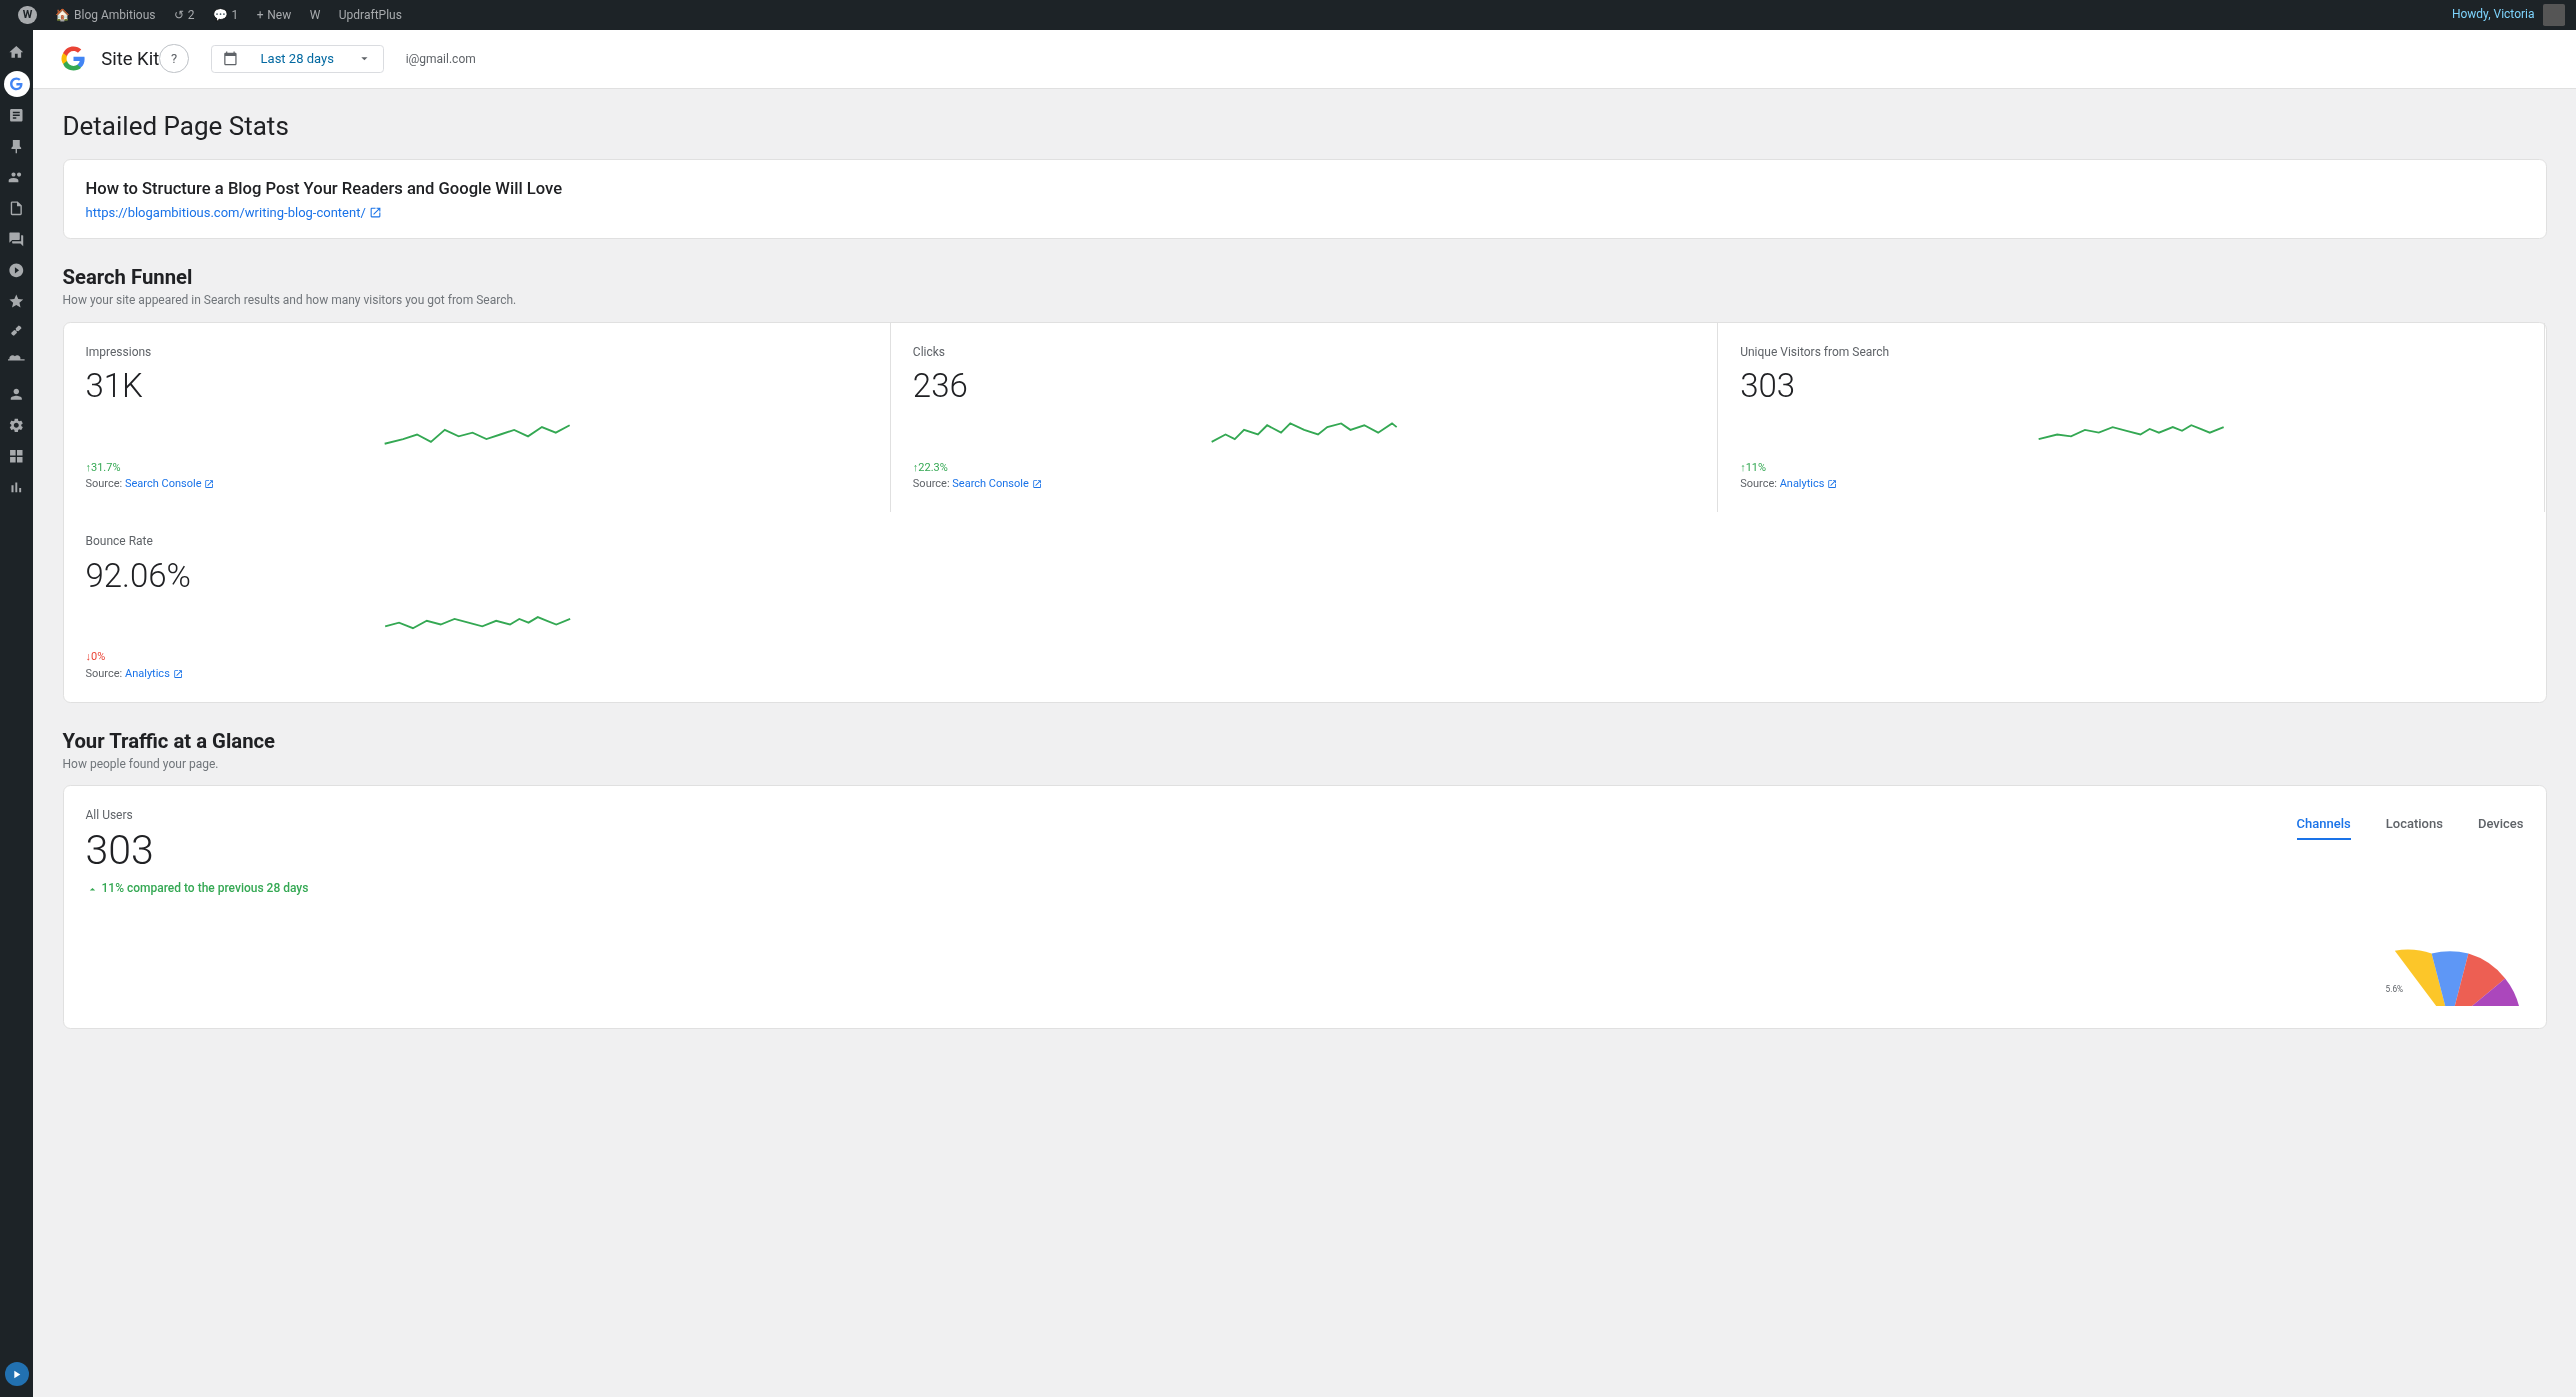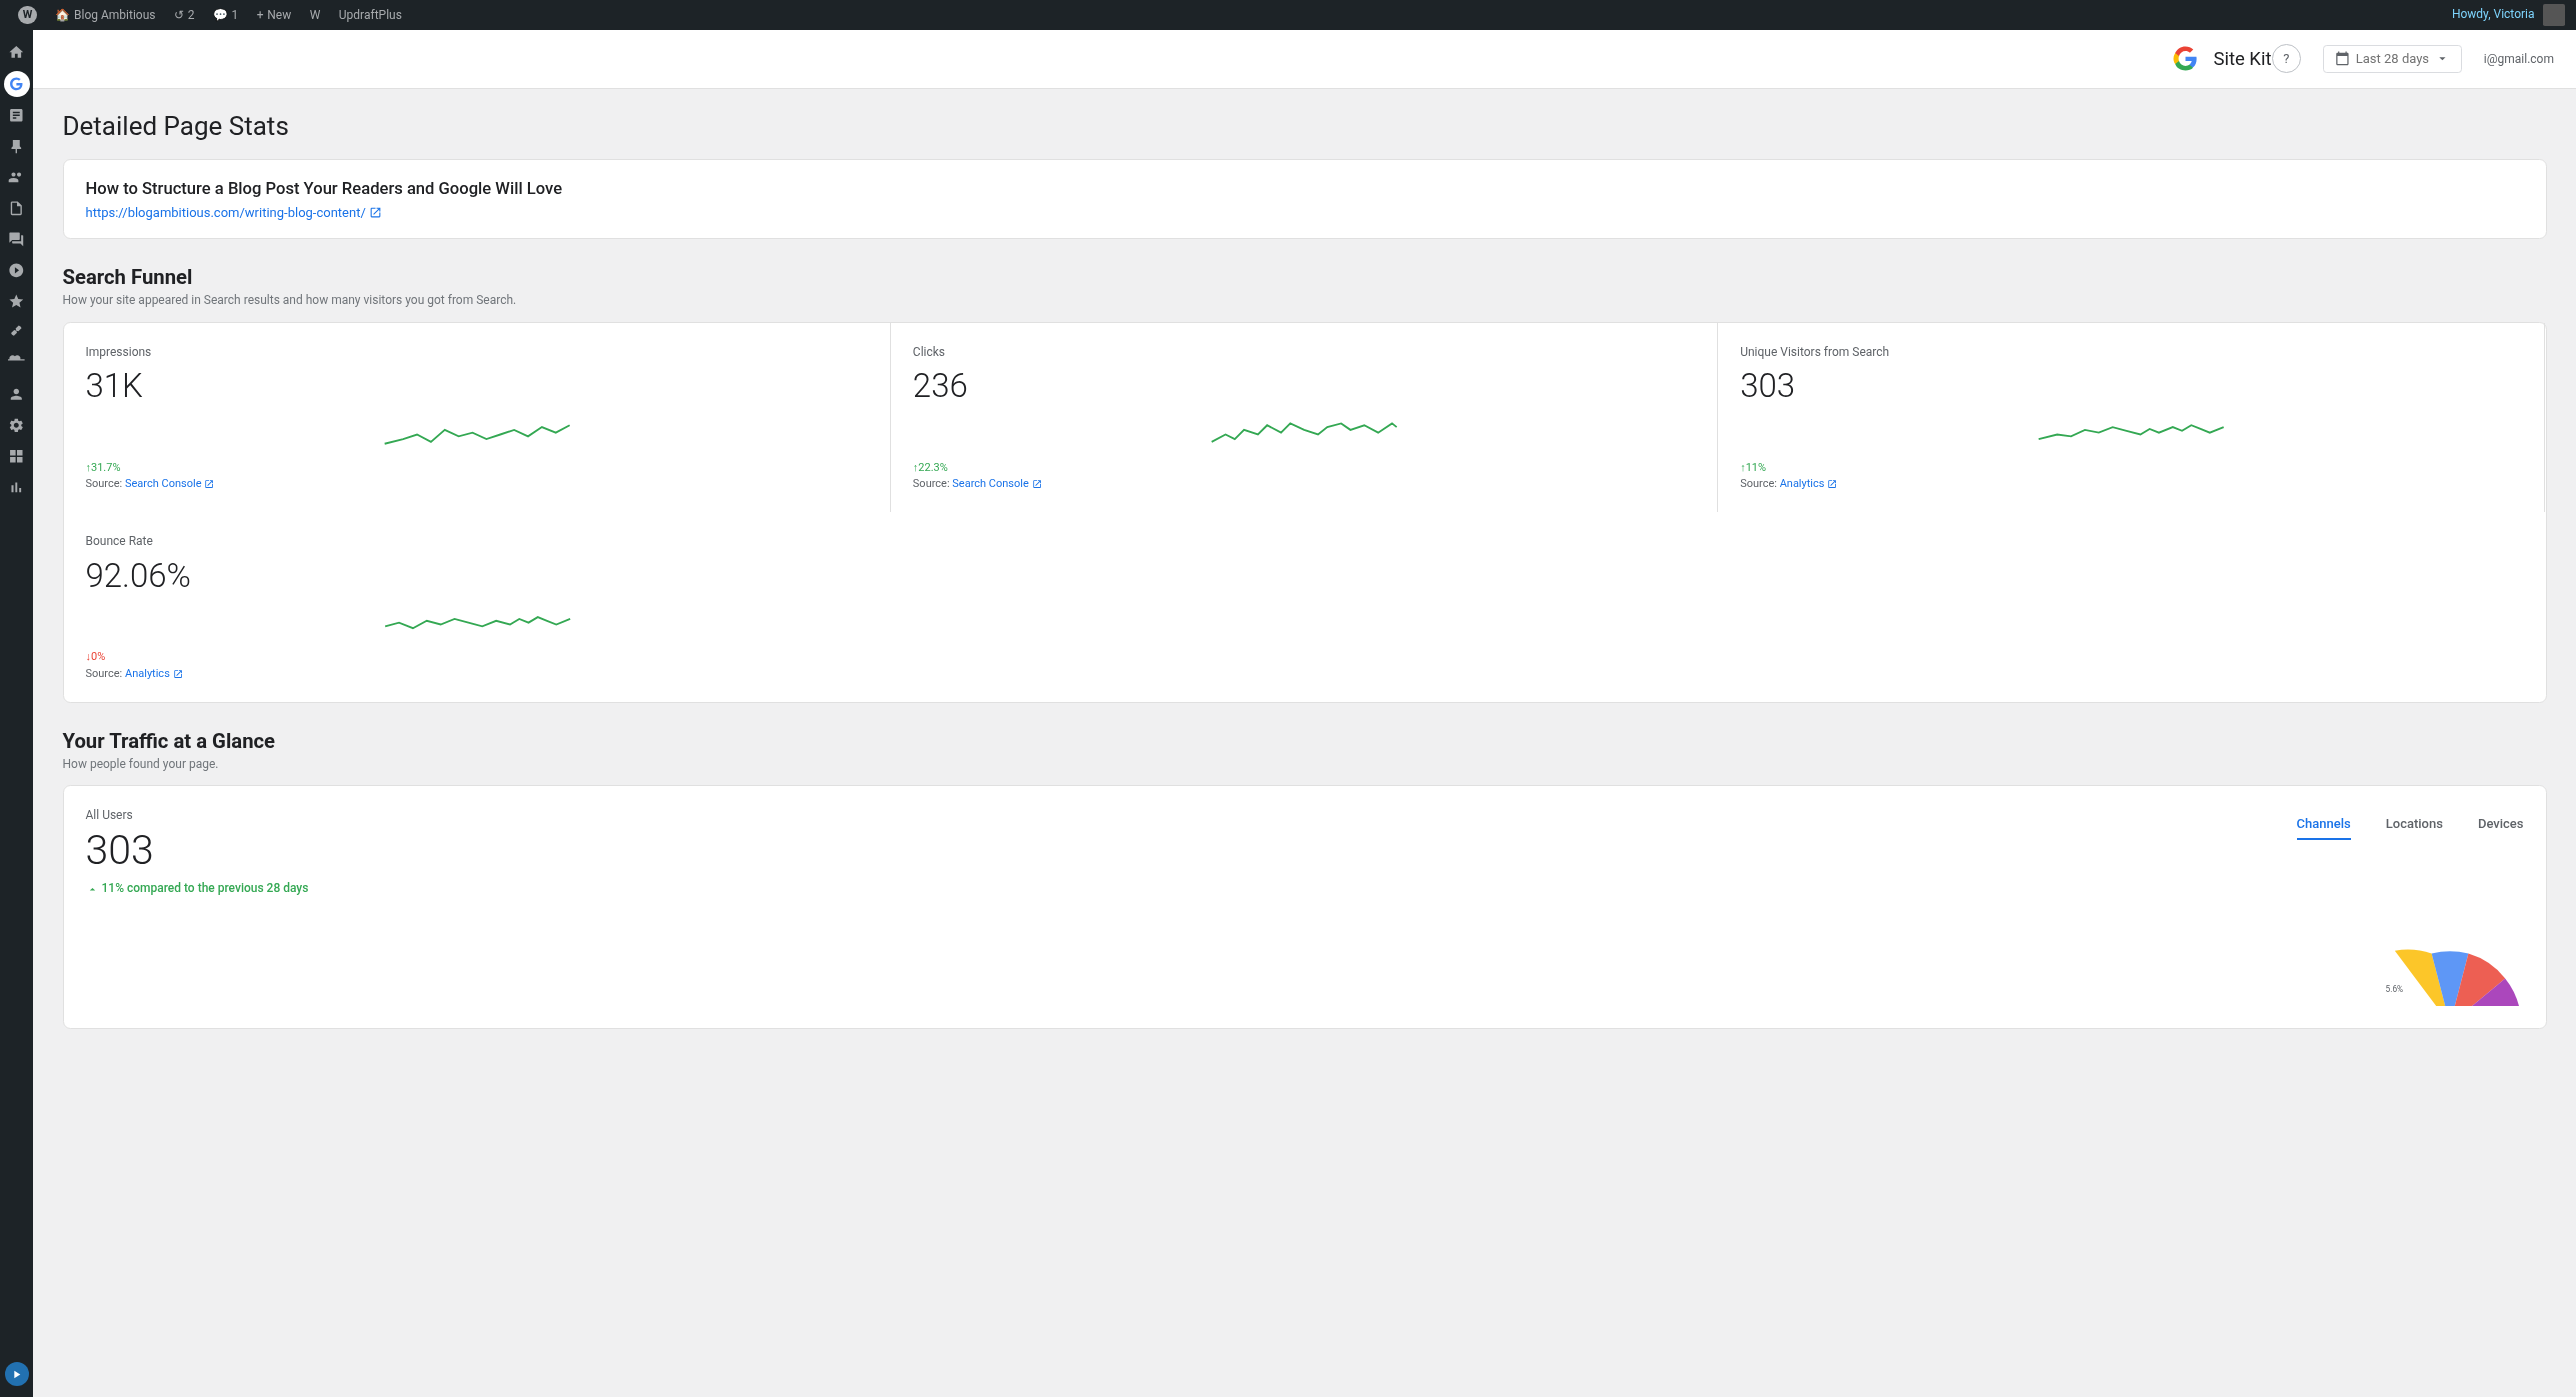--- a/index.html
+++ b/index.html
@@ -87,21 +87,21 @@
     }
 
     
     .sitekit-header {
       background: #fff;
       border-bottom: 0.9px solid #e0e0e0;
       padding: 0 22px;
       height: 59px;
       display: flex;
       align-items: center;
-      justify-content: flex-end;
+      justify-content: flex-start;
       position: sticky;
       top: 25px;
       z-index: 80;
     }
     .sitekit-logo {
       display: flex;
       align-items: center;
       gap: 9.2px;
       font-size: 18.5px;
       font-weight: 400;
@@ -112,27 +112,27 @@
       display: flex; align-items: center; justify-content: center;
     }
     .sitekit-header-right {
       display: flex;
       align-items: center;
       gap: 22px;
     }
     .date-range-btn {
       display: flex;
       align-items: center;
-      gap: 6px;
+      gap: 23px;
       border: 0.9px solid #dadce0;
       border-radius: 3.7px;
       padding: 5.5px 11px;
       cursor: pointer;
       font-size: 13px;
-      color: #737373;
+      color: #0369a1;
       background: #fff;
     }
     .help-icon {
       width: 29.5px; height: 29.5px;
       border-radius: 50%;
       border: 1.8px solid #bdc1c6;
       display: flex; align-items: center; justify-content: center;
       color: #5f6368;
       cursor: pointer;
       font-size: 13px;

